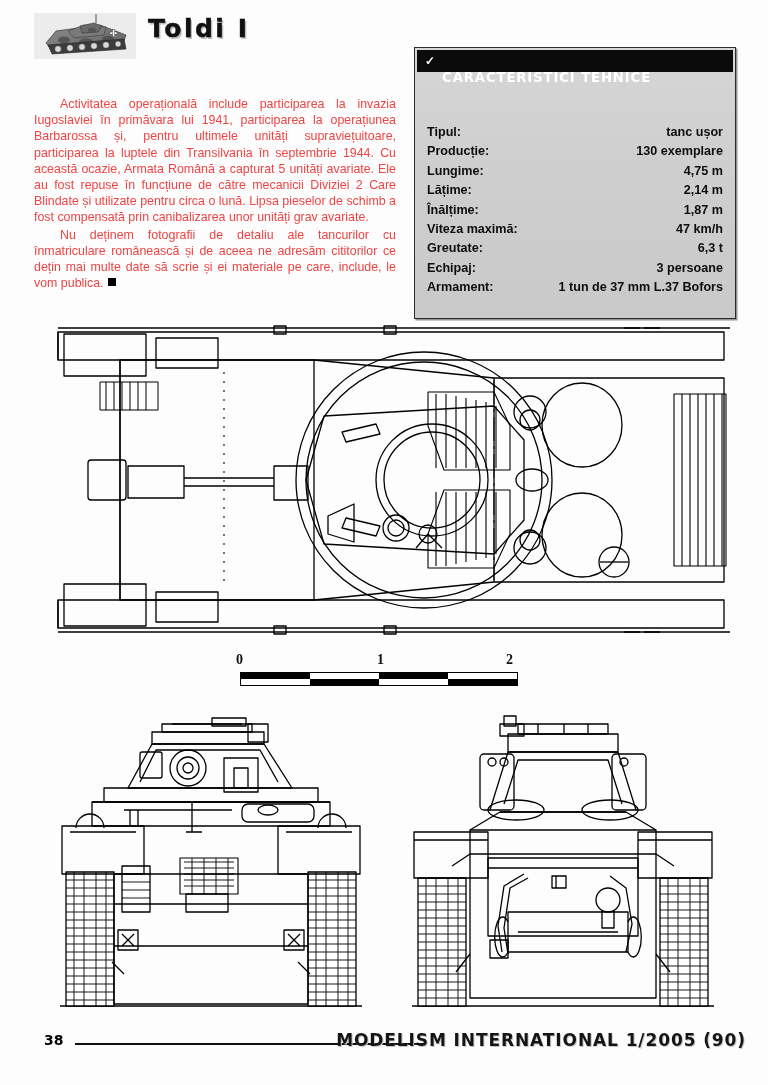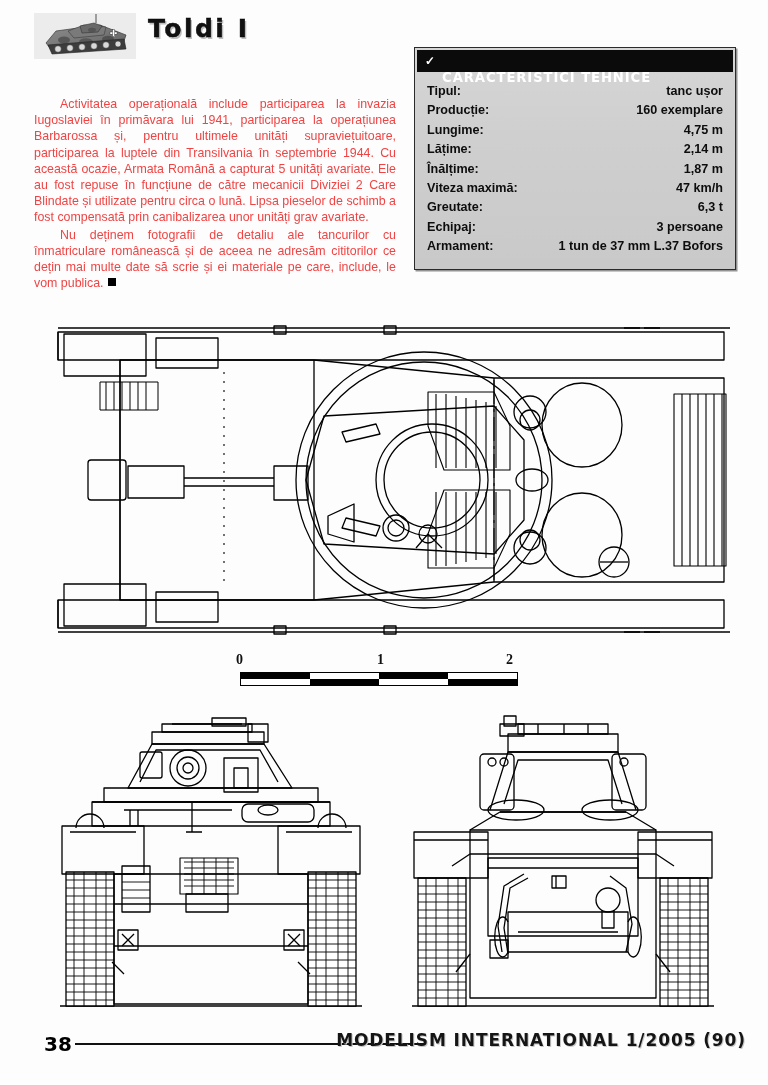--- a/index.html
+++ b/index.html
@@ -98,21 +98,22 @@
     line-height: 1;
   }
   .spec-title {
     font-size: 13.2px;
     font-weight: bold;
     letter-spacing: 0.9px;
     font-family: "DejaVu Sans", sans-serif;
     margin-top: 32px;
   }
   .spec-body {
-    padding: 10px 12px 12px 12px;
+    padding: 10px 12px 20px 12px;
+    margin-top: 41px;
   }
   .spec-row {
     display: flex;
     justify-content: space-between;
     align-items: baseline;
     font-size: 12.6px;
     font-weight: bold;
     line-height: 19.4px;
     color: #0d0d0d;
   }
@@ -177,21 +178,21 @@
 
   
   .footer {
     position: absolute;
     left: 0; top: 1030px;
     width: 768px; height: 40px;
   }
   .page-num {
     position: absolute;
     left: 44px; top: 2px;
-    font-size: 20px;
+    font-size: 14px;
     font-weight: bold;
     font-family: "DejaVu Sans", sans-serif;
   }
   .footer-rule {
     position: absolute;
     left: 75px; top: 13px;
     width: 352px; height: 2px;
     background: #111;
   }
   .footer-text {
@@ -265,21 +266,21 @@
       <span class="spec-check">✓</span>
       <span class="spec-title">CARACTERISTICI TEHNICE</span>
     </div>
     <div class="spec-body">
       <div class="spec-row">
         <span class="spec-label">Tipul:</span>
         <span class="spec-value">tanc ușor</span>
       </div>
       <div class="spec-row">
         <span class="spec-label">Producție:</span>
-        <span class="spec-value">160 exemplare</span>
+        <span class="spec-value">130 exemplare</span>
       </div>
       <div class="spec-row">
         <span class="spec-label">Lungime:</span>
         <span class="spec-value">4,75 m</span>
       </div>
       <div class="spec-row">
         <span class="spec-label">Lățime:</span>
         <span class="spec-value">2,14 m</span>
       </div>
       <div class="spec-row">

